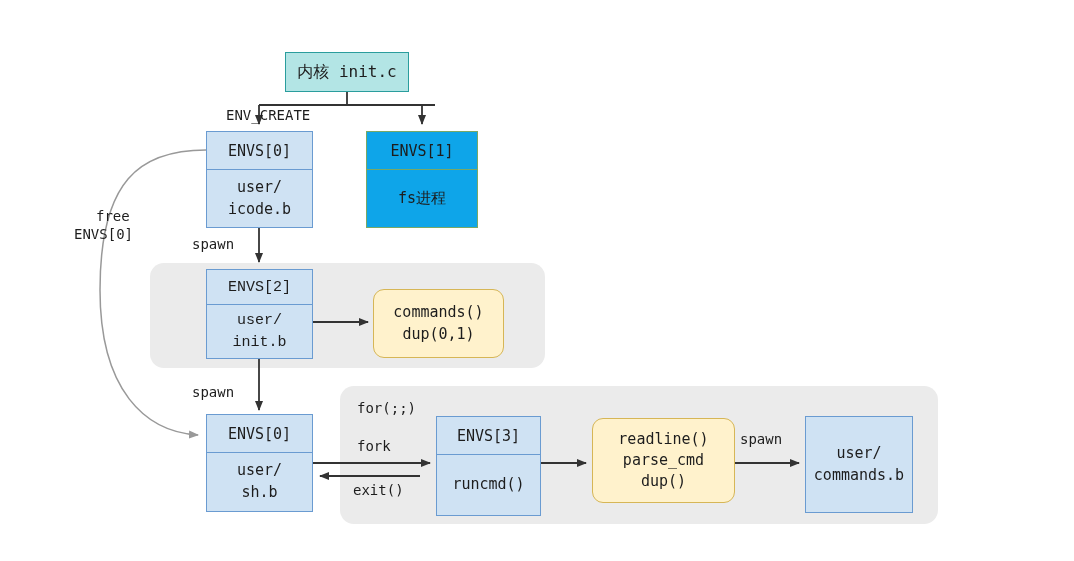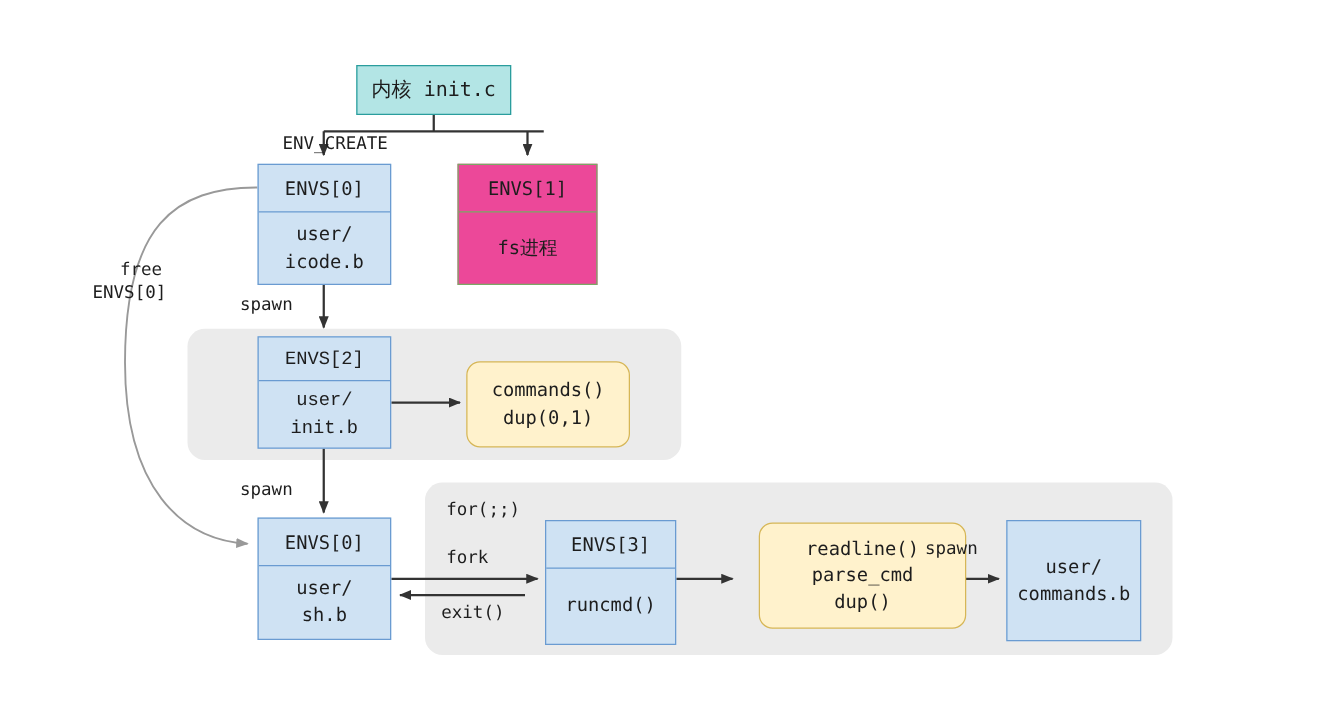--- a/index.html
+++ b/index.html
@@ -48,21 +48,21 @@
     flex-direction: column;
     align-items: center;
     justify-content: center;
     font-size: 15px;
     color: #1d1d1d;
     line-height: 1.45;
     text-align: center;
   }
   .node.green {
     border-color: #7aa865;
-    background: #ec4899;
+    background: #0ea5e9;
   }
   .node.green .top {
     border-bottom-color: #7aa865;
   }
   .node.teal {
     border: 1px solid #2a9d9d;
     background: #b3e5e5;
     align-items: center;
     justify-content: center;
     flex-direction: row;
@@ -185,21 +185,21 @@
     </div>
   </div>
 
   <div class="node" style="left:436px; top:416px; width:105px; height:100px;">
     <div class="top" style="height:38px;">ENVS[3]</div>
     <div class="bottom">
       <span class="line-txt">runcmd()</span>
     </div>
   </div>
 
-  <div class="rounded-node" style="left:592px; top:418px; width:166px; height:85px;margin-left:15px;">
+  <div class="rounded-node" style="left:592px; top:418px; width:143px; height:85px;">
     <span class="line-txt">readline()</span>
     <span class="line-txt">parse_cmd</span>
     <span class="line-txt">dup()</span>
   </div>
 
   <div class="node" style="left:805px; top:416px; width:108px; height:97px;">
     <div class="bottom">
       <span class="line-txt">user/</span>
       <span class="line-txt">commands.b</span>
     </div>

